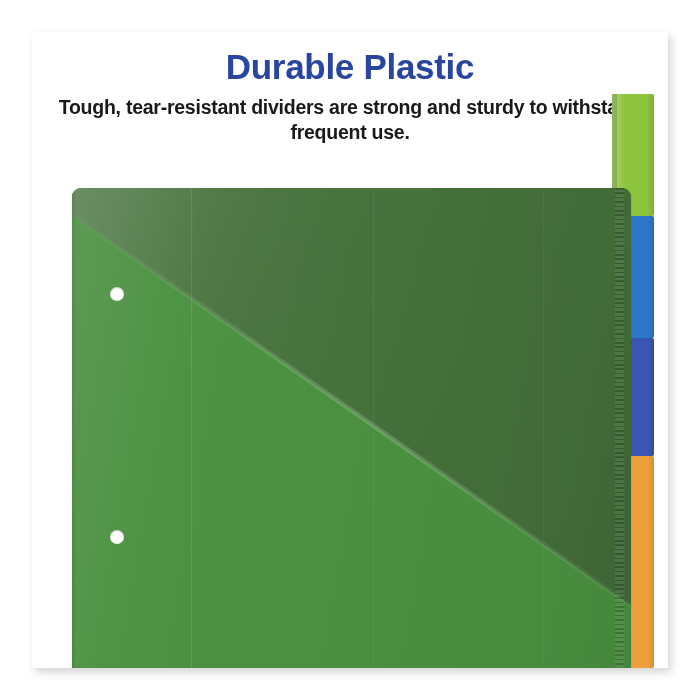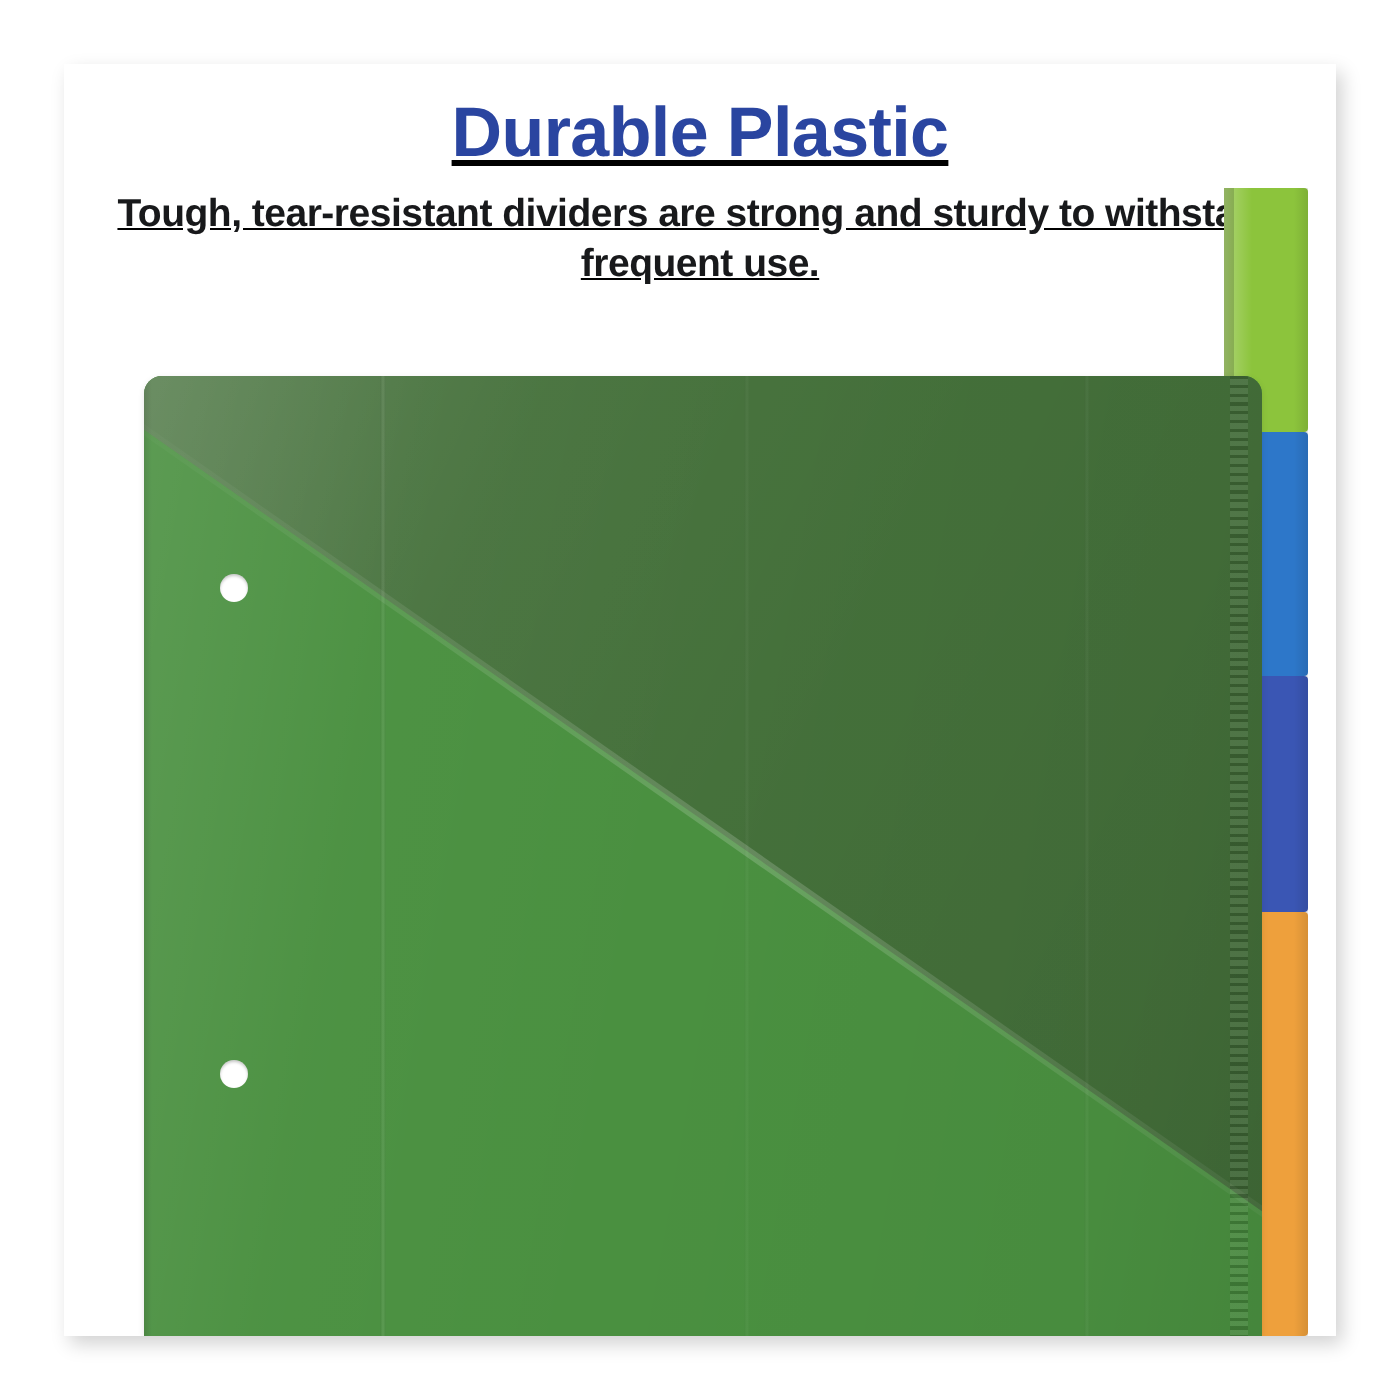--- a/index.html
+++ b/index.html
@@ -33,21 +33,20 @@
     overflow: hidden;
   }
 
   
   .headline-block {
     position: absolute;
     left: 0;
     top: 14px;
     width: 636px;
     text-align: center;
-    text-decoration: underline;
   }
   .headline {
     margin: 0;
     font-size: 35px;
     line-height: 41px;
     font-weight: 700;
     letter-spacing: -0.3px;
     color: #2a45a0;
     font-family: "Liberation Sans", sans-serif;
   }

